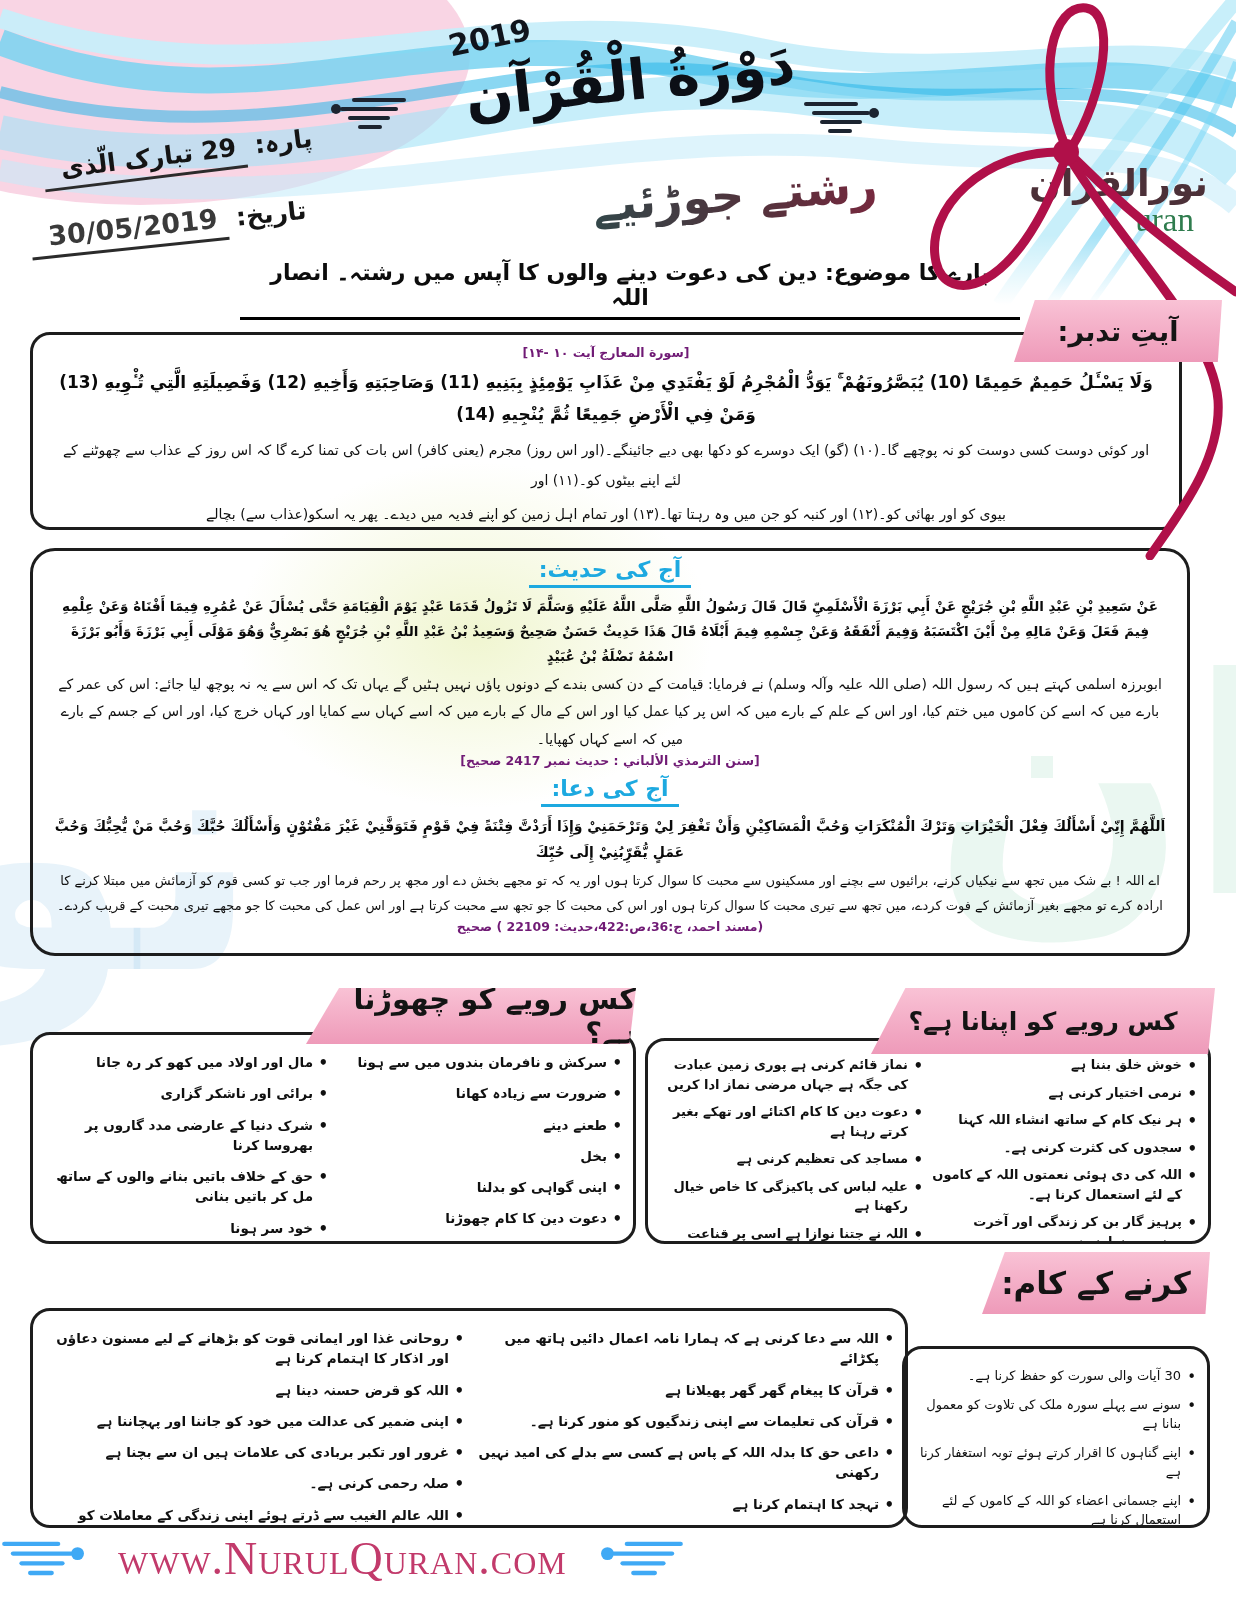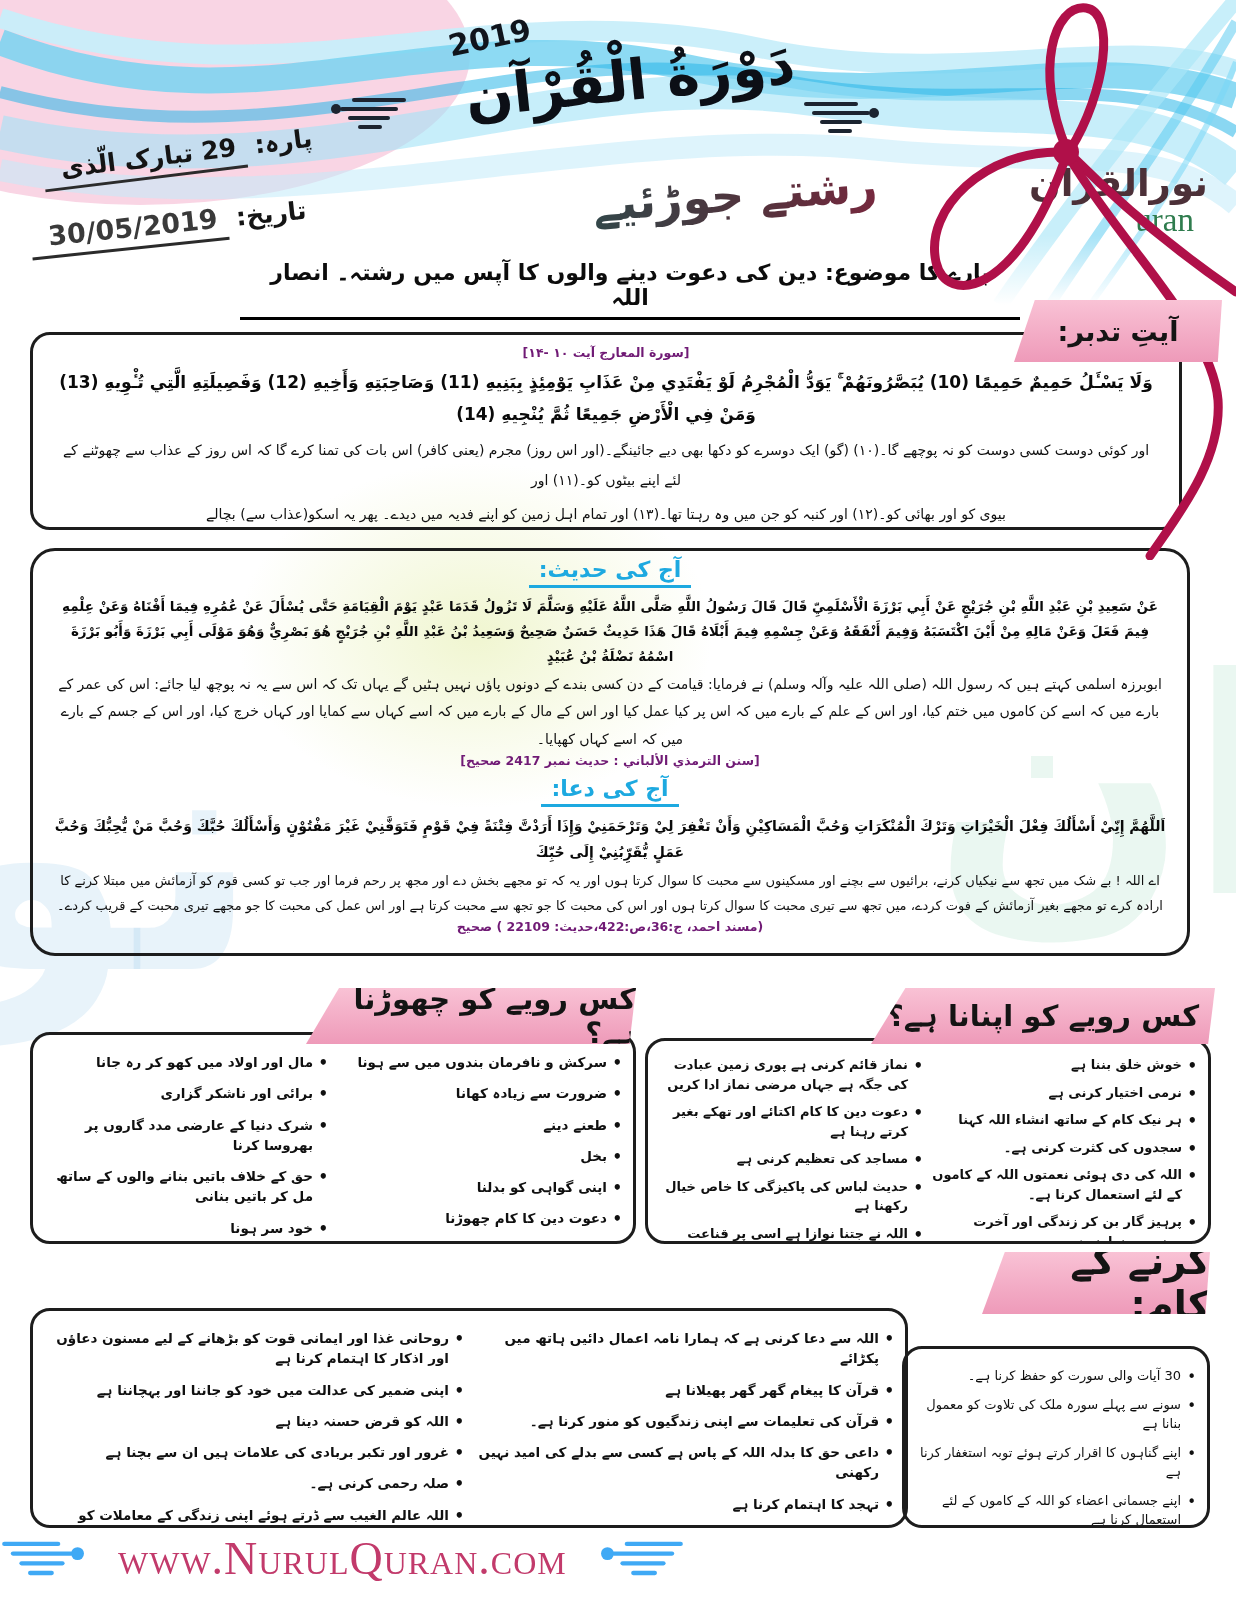--- a/index.html
+++ b/index.html
@@ -55,29 +55,29 @@
   .hadith-ur{text-align:center;font-size:14px;line-height:1.95;margin-top:2px;color:#101010;}
   .dua-ar{text-align:center;font-size:14px;font-weight:bold;line-height:1.9;margin-top:6px;color:#0a0a0a;}
   .dua-ur{text-align:center;font-size:13px;line-height:1.95;margin-top:2px;color:#101010;}
   
   .sec-wrap{position:absolute;z-index:1;}
   #leave-wrap{left:30px;top:988px;width:606px;height:256px;}
   #leave-wrap .box{left:0;right:0;top:44px;bottom:0;}
   #leave-wrap .tag{top:0;right:0;width:330px;height:56px;font-size:29px;}
   #adopt-wrap{left:645px;top:988px;width:566px;height:256px;}
   #adopt-wrap .box{left:0;right:0;top:50px;bottom:0;}
-  #adopt-wrap .tag{top:0;right:-4px;width:344px;height:56px;font-size:29px;text-align:right;}
+  #adopt-wrap .tag{top:0;right:-4px;width:344px;height:66px;font-size:25px;text-align:right;}
   .cols{display:flex;direction:rtl;gap:8px;padding:6px 10px;box-sizing:border-box;height:100%;}
   .col{flex:1;margin:0;padding:0 16px 0 0;list-style:none;font-weight:bold;}
   .col li{position:relative;margin:11px 0;font-size:13.5px;line-height:1.5;text-align:right;color:#101010;}
   .col li::before{content:"•";position:absolute;right:-15px;top:0;font-size:15px;}
   #adopt-wrap .col li{margin:8px 0;font-size:13px;}
   
   #tasks-wrap{position:absolute;left:30px;top:1252px;width:1180px;height:272px;z-index:1;}
-  #tasks-wrap .tag{top:0;right:0;width:228px;height:62px;font-size:38px;}
+  #tasks-wrap .tag{top:0;right:0;width:228px;height:62px;font-size:31px;}
   #tasks-big{left:0;top:56px;width:872px;height:214px;}
   #tasks-right{right:0;top:94px;width:302px;height:176px;}
   #tasks-right ul{margin:0;padding:8px 26px 0 6px;list-style:none;}
   #tasks-right li{position:relative;margin:9px 0;font-size:13px;line-height:1.5;text-align:right;color:#101010;}
   #tasks-right li::before{content:"•";position:absolute;right:-15px;top:0;font-size:15px;}
   
   .footer{position:absolute;left:0;top:1532px;width:1236px;display:flex;align-items:center;
           justify-content:flex-end;gap:34px;z-index:1;}
   .url{font-family:"Liberation Serif",serif;font-variant:small-caps;font-size:46px;color:#c23a6b;
        letter-spacing:1px;direction:ltr;}
@@ -220,21 +220,21 @@
             <li>نرمی اختیار کرنی ہے</li>
             <li>ہر نیک کام کے ساتھ انشاء اللہ کہنا</li>
             <li>سجدوں کی کثرت کرنی ہے۔</li>
             <li>اللہ کی دی ہوئی نعمتوں اللہ کے کاموں کے لئے استعمال کرنا ہے۔</li>
             <li>پرہیز گار بن کر زندگی اور آخرت دونوں سنوارنے ہیں۔</li>
           </ul>
         <ul class="col">
             <li>نماز قائم کرنی ہے پوری زمین عبادت کی جگہ ہے جہاں مرضی نماز ادا کریں</li>
             <li>دعوت دین کا کام اکتائے اور تھکے بغیر کرتے رہنا ہے</li>
             <li>مساجد کی تعظیم کرنی ہے</li>
-            <li>حدیث لباس کی پاکیزگی کا خاص خیال رکھنا ہے</li>
+            <li>علیہ لباس کی پاکیزگی کا خاص خیال رکھنا ہے</li>
             <li>اللہ نے جتنا نوازا ہے اسی پر قناعت کریں</li>
             <li>گناہ کرنے پر شرمندہ ہوں</li>
           </ul>
       </div>
     </div>
   </div>
 
   <div id="tasks-wrap">
     <div class="tag">کرنے کے کام:</div>
     <div class="box" id="tasks-right">
@@ -250,22 +250,22 @@
         <ul class="col">
             <li>اللہ سے دعا کرنی ہے کہ ہمارا نامہ اعمال دائیں ہاتھ میں پکڑائے</li>
             <li>قرآن کا پیغام گھر گھر پھیلانا ہے</li>
             <li>قرآن کی تعلیمات سے اپنی زندگیوں کو منور کرنا ہے۔</li>
             <li>داعی حق کا بدلہ اللہ کے پاس ہے کسی سے بدلے کی امید نہیں رکھنی</li>
             <li>تہجد کا اہتمام کرنا ہے</li>
             <li>قرآن کو ترتیل کے ساتھ پڑھنے کی کوشش کرنی ہے</li>
           </ul>
         <ul class="col">
             <li>روحانی غذا اور ایمانی قوت کو بڑھانے کے لیے مسنون دعاؤں اور اذکار کا اہتمام کرنا ہے</li>
+            <li>اللہ کو قرض حسنہ دینا ہے</li>
             <li>اپنی ضمیر کی عدالت میں خود کو جاننا اور پہچاننا ہے</li>
-            <li>اللہ کو قرض حسنہ دینا ہے</li>
             <li>غرور اور تکبر بربادی کی علامات ہیں ان سے بچنا ہے</li>
             <li>صلہ رحمی کرنی ہے۔</li>
             <li>اللہ عالم الغیب سے ڈرتے ہوئے اپنی زندگی کے معاملات کو استوار کرنا ہے۔</li>
           </ul>
       </div>
     </div>
   </div>
 
   <div class="footer">
     <svg class="ftr-arrow" viewBox="0 0 78 44">

